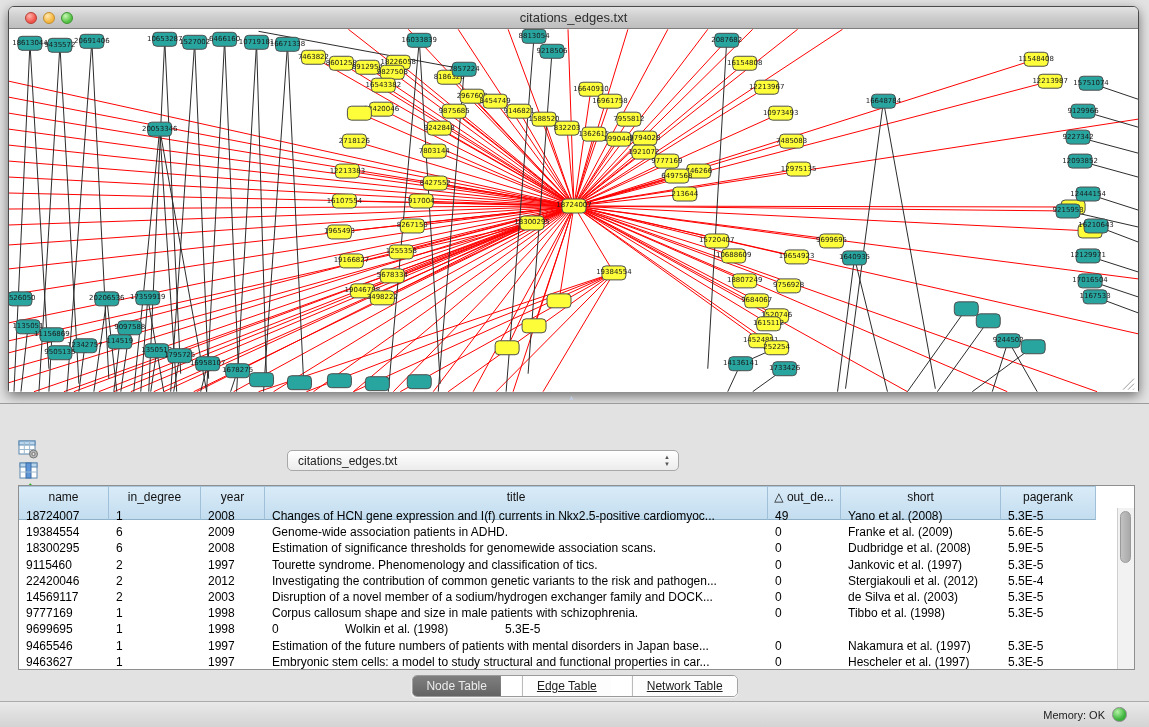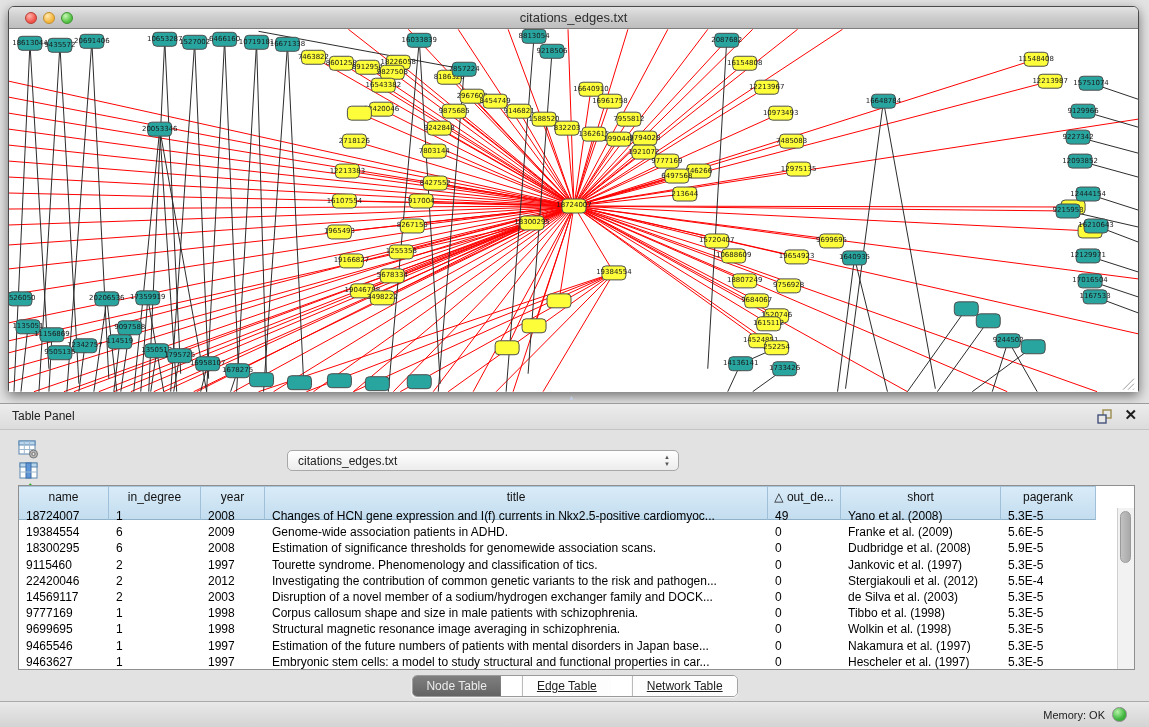--- a/index.html
+++ b/index.html
@@ -512,30 +512,20 @@
         <line x1="1121" y1="361" x2="1127" y2="355"></line>
         <line x1="1126" y1="361" x2="1127" y2="360"></line>
       </g>
     </svg>
   </div>
 </div>
 
 <div class="splitter-handle">▲</div>
 
 <div class="table-panel">
-  <div class="panel-header">
-    <span class="ptitle">Table Panel</span>
-    <span class="float-btn">
-      <svg width="17" height="17" viewBox="0 0 17 17">
-        <rect x="7" y="2" width="8" height="8" fill="none" stroke="#9c8b4d" stroke-width="1.4"></rect>
-        <rect x="2" y="7" width="8" height="8" fill="#e8e8e8" stroke="#44507a" stroke-width="1.4"></rect>
-      </svg>
-    </span>
-    <span class="close-btn">✕</span>
-  </div>
 
   <div class="toolbar">
     <span class="tbtn">
       <svg width="22" height="22" viewBox="0 0 22 22">
         <rect x="1" y="3" width="16" height="13" fill="#fff" stroke="#5b87b0"></rect>
         <rect x="1" y="3" width="16" height="4" fill="#b9d6ec" stroke="#5b87b0"></rect>
         <line x1="6.3" y1="3" x2="6.3" y2="16" stroke="#9cb8cf"></line>
           <line x1="11.6" y1="3" x2="11.6" y2="16" stroke="#9cb8cf"></line>
         <line x1="1" y1="11.5" x2="17" y2="11.5" stroke="#9cb8cf"></line>
         <circle cx="15.5" cy="16" r="4" fill="#b5b5b5" stroke="#777"></circle>
@@ -670,21 +660,20 @@
           <div class="td col2">1998</div>
           <div class="td col3">Corpus callosum shape and size in male patients with schizophrenia.</div>
           <div class="td col4">0</div>
           <div class="td col5">Tibbo et al. (1998)</div>
           <div class="td col6">5.3E-5</div>
         </div>
         <div class="tr">
           <div class="td col0">9699695</div>
           <div class="td col1">1</div>
           <div class="td col2">1998</div>
-          <div class="td col3">Structural magnetic resonance image averaging in schizophrenia.</div>
           <div class="td col4">0</div>
           <div class="td col5">Wolkin et al. (1998)</div>
           <div class="td col6">5.3E-5</div>
         </div>
         <div class="tr">
           <div class="td col0">9465546</div>
           <div class="td col1">1</div>
           <div class="td col2">1997</div>
           <div class="td col3">Estimation of the future numbers of patients with mental disorders in Japan base...</div>
           <div class="td col4">0</div>

